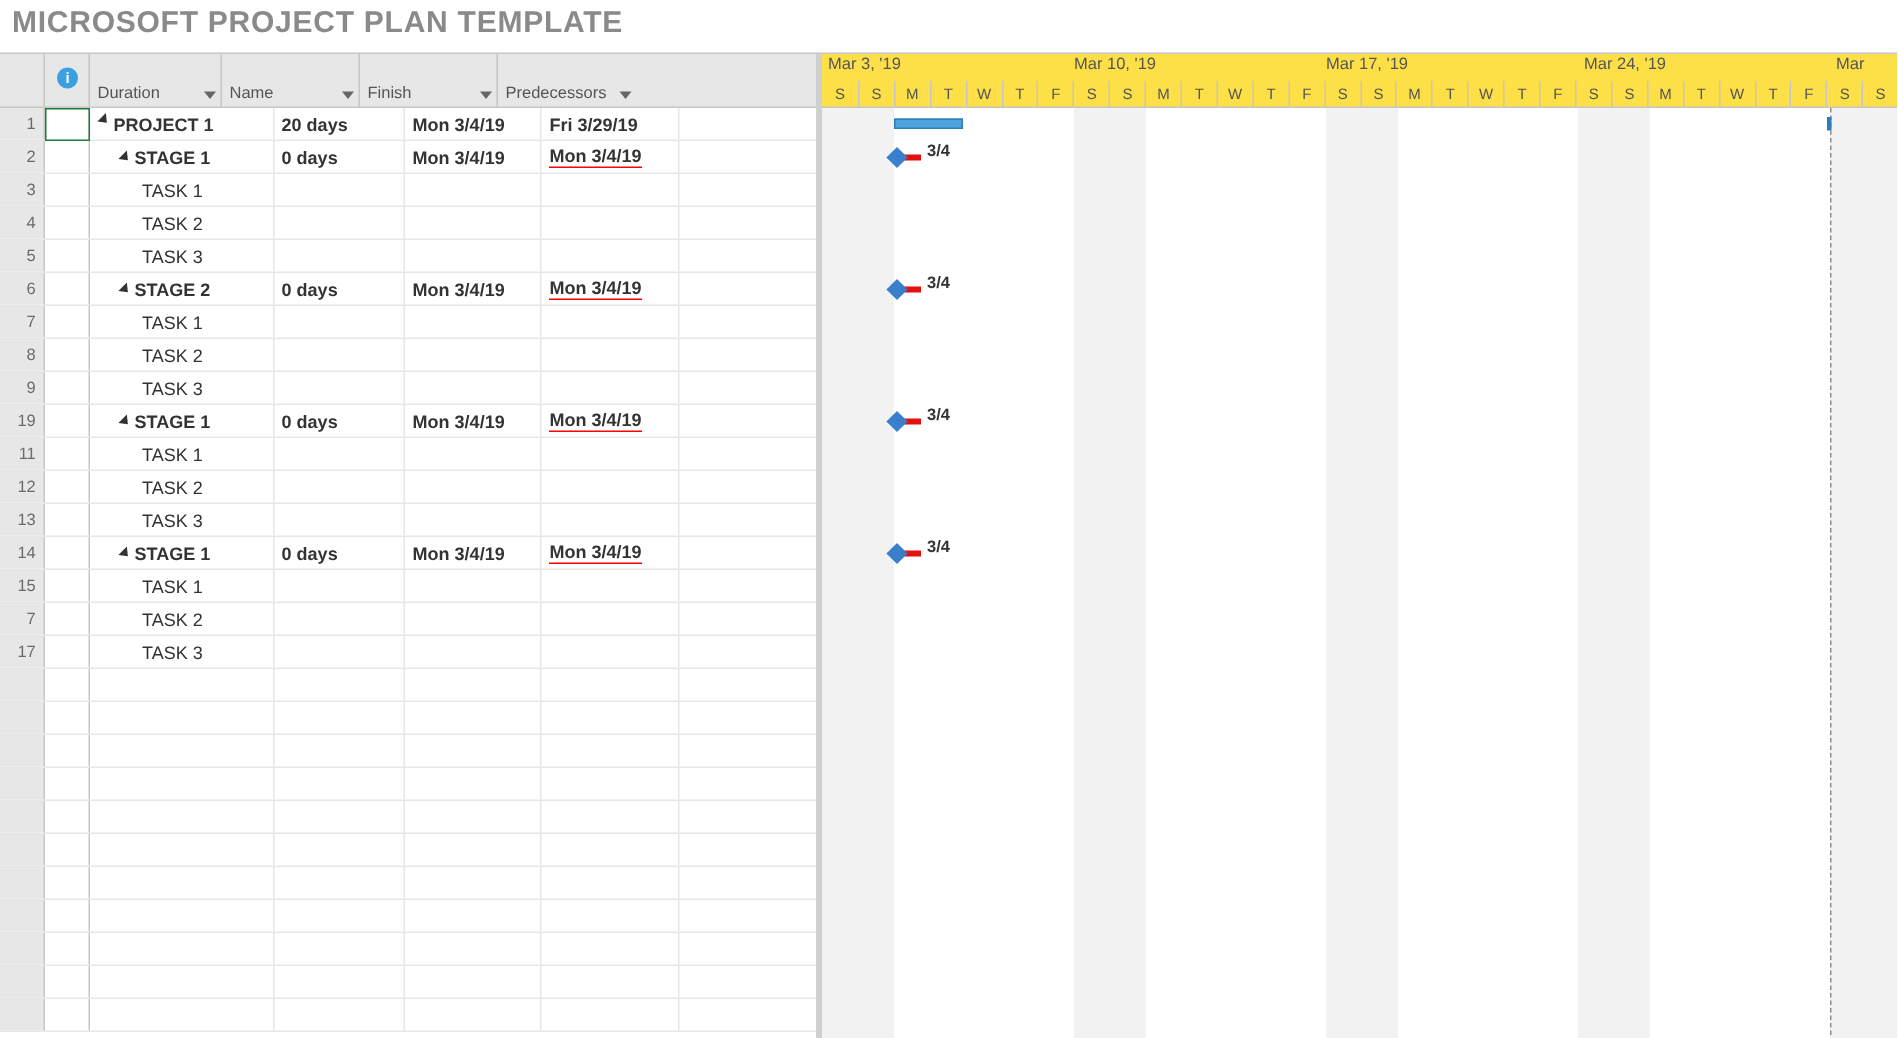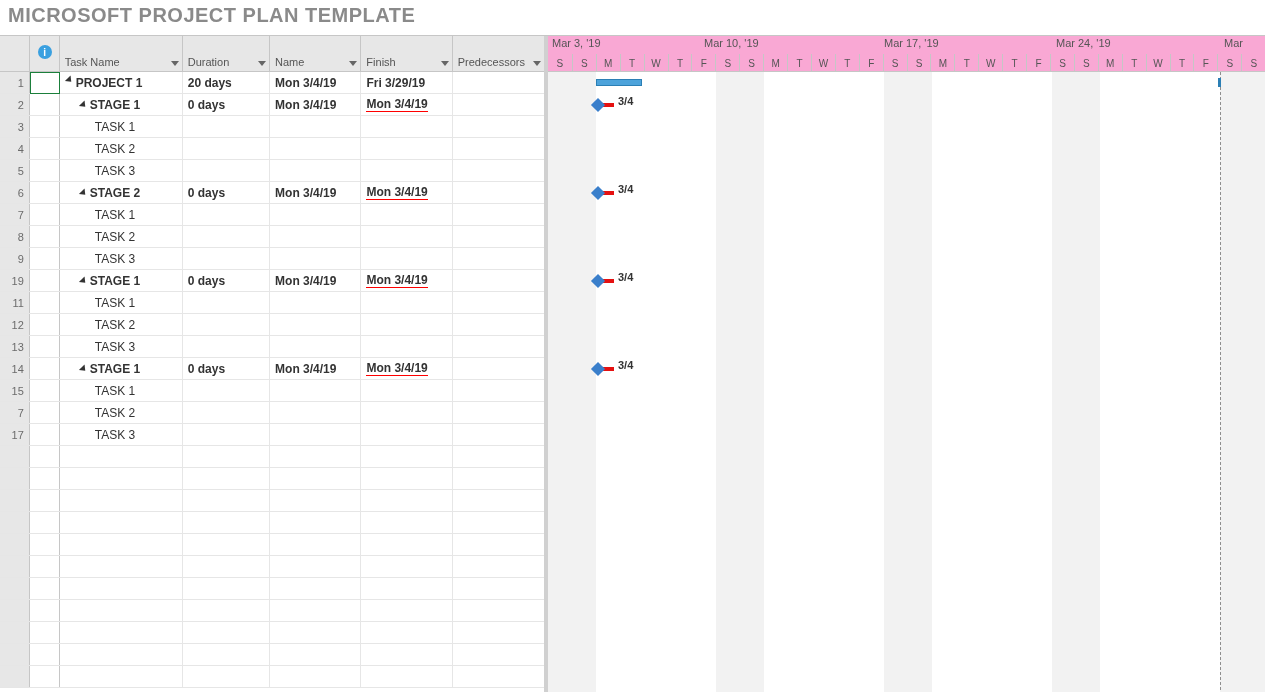--- a/index.html
+++ b/index.html
@@ -126,21 +126,21 @@
     flex: 1;
     display: flex;
     flex-direction: column;
     overflow: hidden;
     position: relative;
     background: #fff;
   }
   .gantt-head {
     height: 36px;
     border-bottom: 1px solid #c6c6c6;
-    background: #f9a8d4;
+    background: #fde047;
     position: relative;
   }
   .week-labels { position:absolute; top:0; left:0; right:0; height:18px; }
   .week-label {
     position:absolute; top:1px; font-size:11px; color:#555;
   }
   .day-row { position:absolute; top:18px; left:0; right:0; height:18px; display:flex; }
   .day-cell {
     width: 24px;
     border-left: 1px solid #c6c6c6;
@@ -192,24 +192,20 @@
 
 <div class="page-title">MICROSOFT PROJECT PLAN TEMPLATE</div>
 
 <div class="app">
 
   <div class="left">
     <div class="left-header">
       <div class="hcell col-rownum"></div>
       <div class="hcell col-info">
         <span class="info-icon">i</span>
-      </div>
-      <div class="hcell col-name">
-        <span>Task Name</span>
-        <span class="drop"></span>
       </div>
       <div class="hcell col-dur">
         <span>Duration</span>
         <span class="drop"></span>
       </div>
       <div class="hcell col-start">
         <span>Name</span>
         <span class="drop"></span>
       </div>
       <div class="hcell col-finish">
@@ -651,21 +647,21 @@
           <div class="cell cell-pred"></div>
         </div>
       </div>
     <div class="sel-box"></div>
   </div>
 
   <div class="right">
     <div class="gantt-head">
       <div class="week-labels" id="week-labels">
           <span class="week-label" style="left: 4px;">Mar 3, '19</span>
-          <span class="week-label" style="left: 156px;">Mar 10, '19</span>
+          <span class="week-label" style="left: 168px;">Mar 10, '19</span>
           <span class="week-label" style="left: 336px;">Mar 17, '19</span>
           <span class="week-label" style="left: 508px;">Mar 24, '19</span>
           <span class="week-label" style="left: 676px;">Mar</span>
         </div>
       <div class="day-row" id="day-row">
           <div class="day-cell">S</div>
           <div class="day-cell">S</div>
           <div class="day-cell">M</div>
           <div class="day-cell">T</div>
           <div class="day-cell">W</div>

